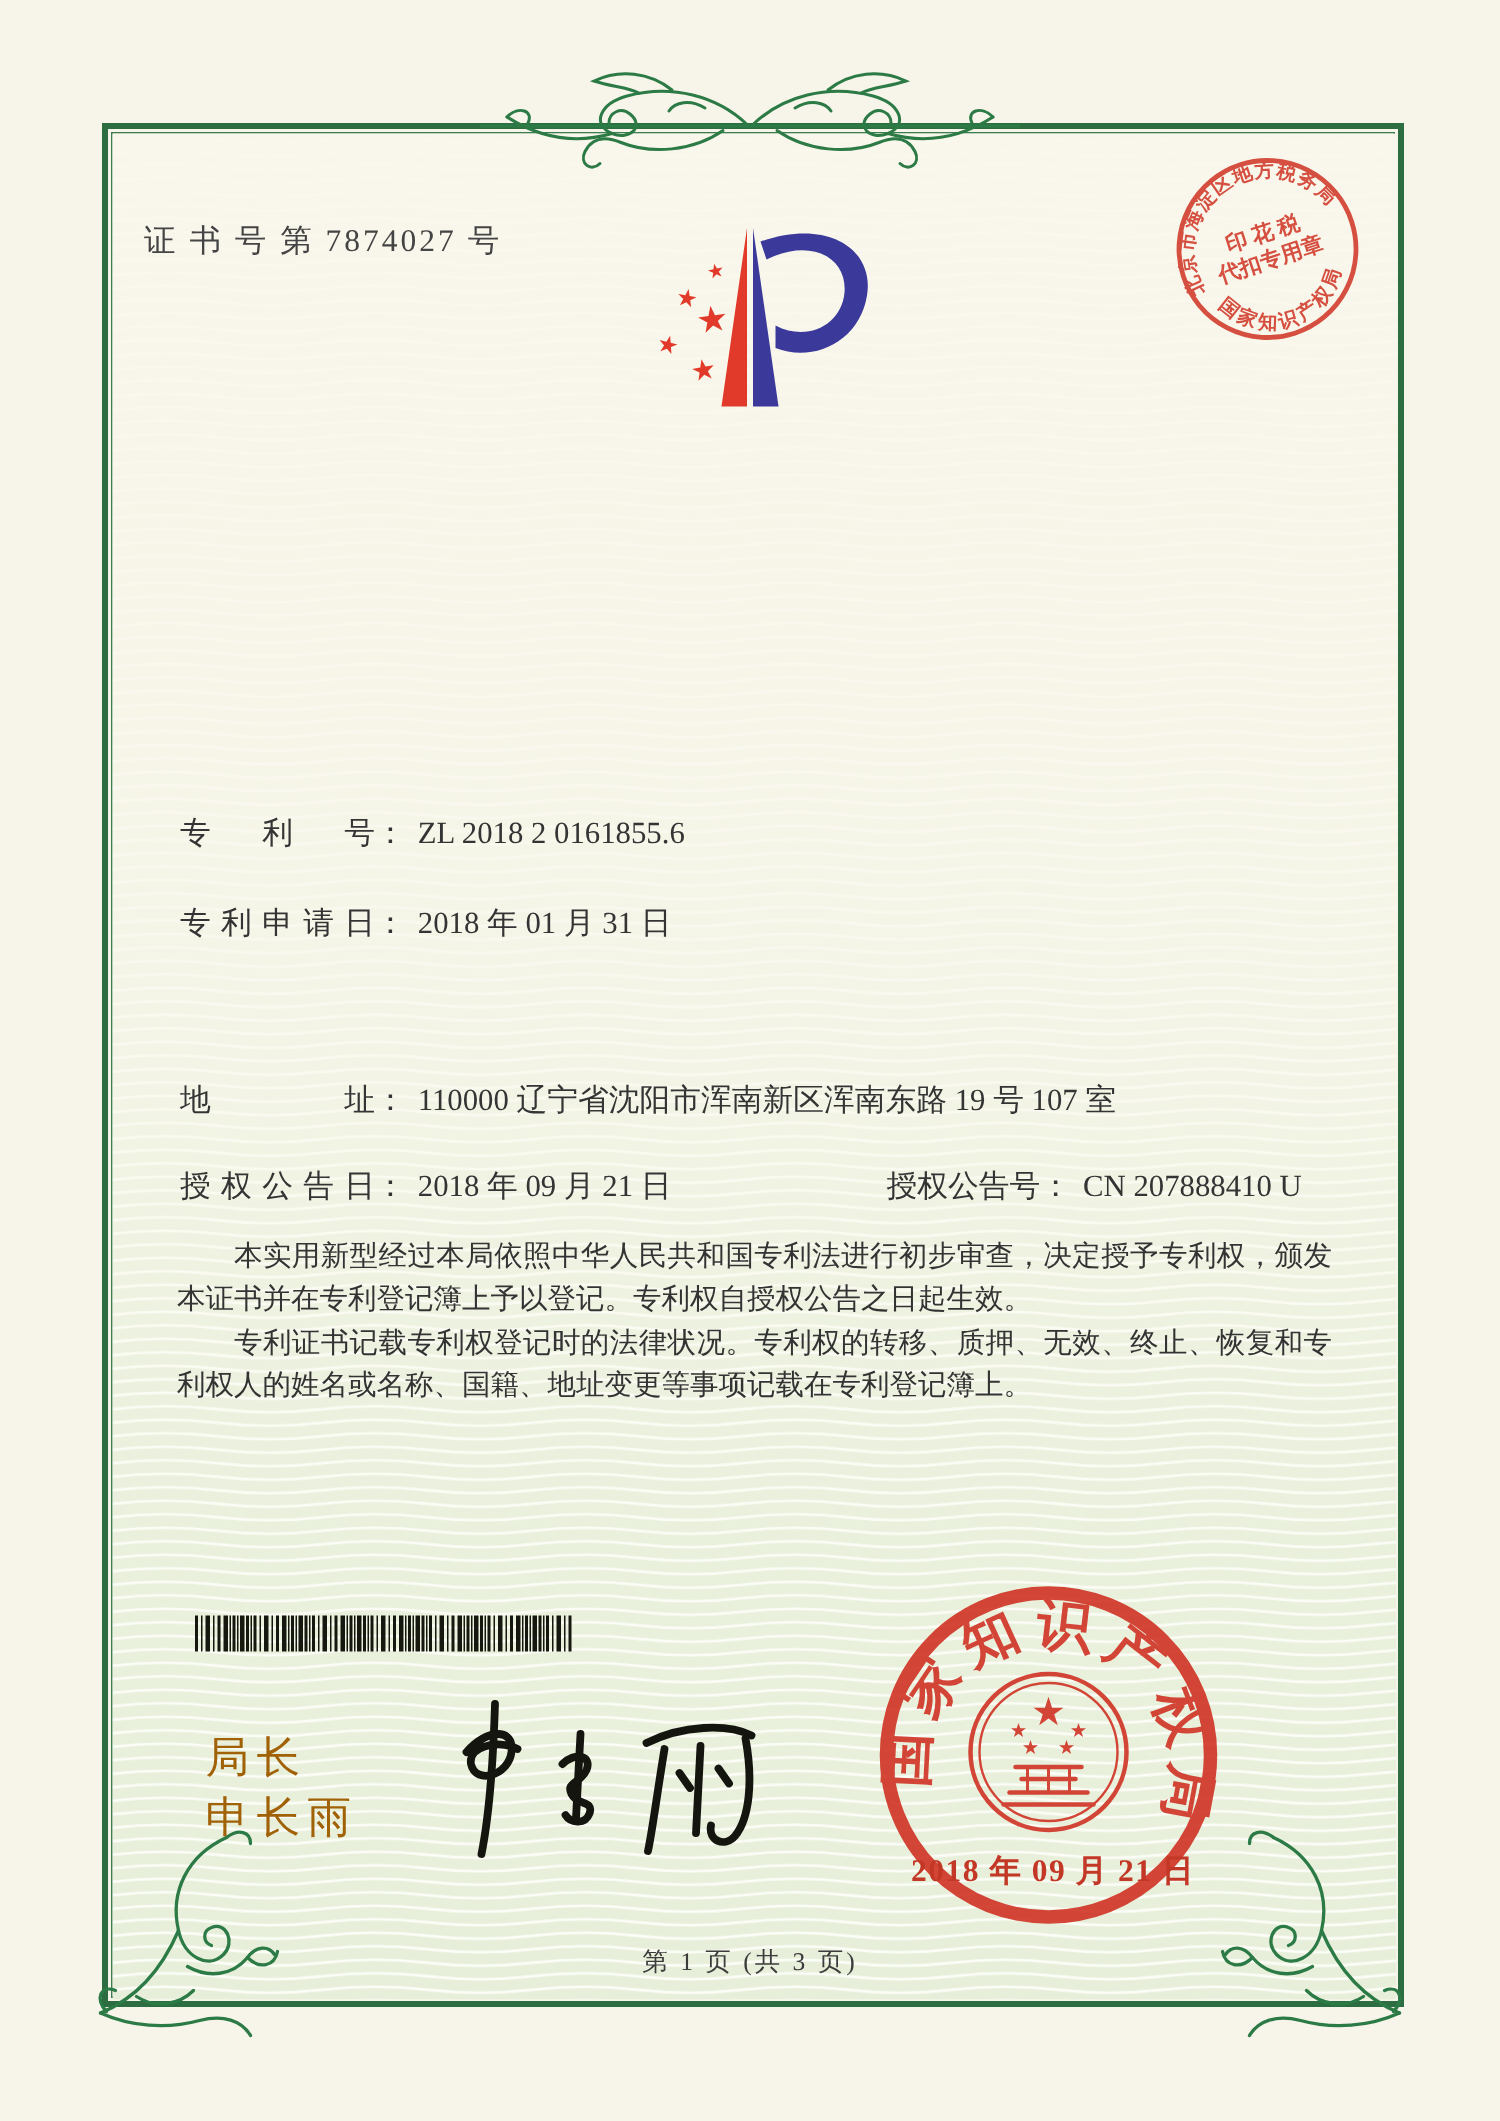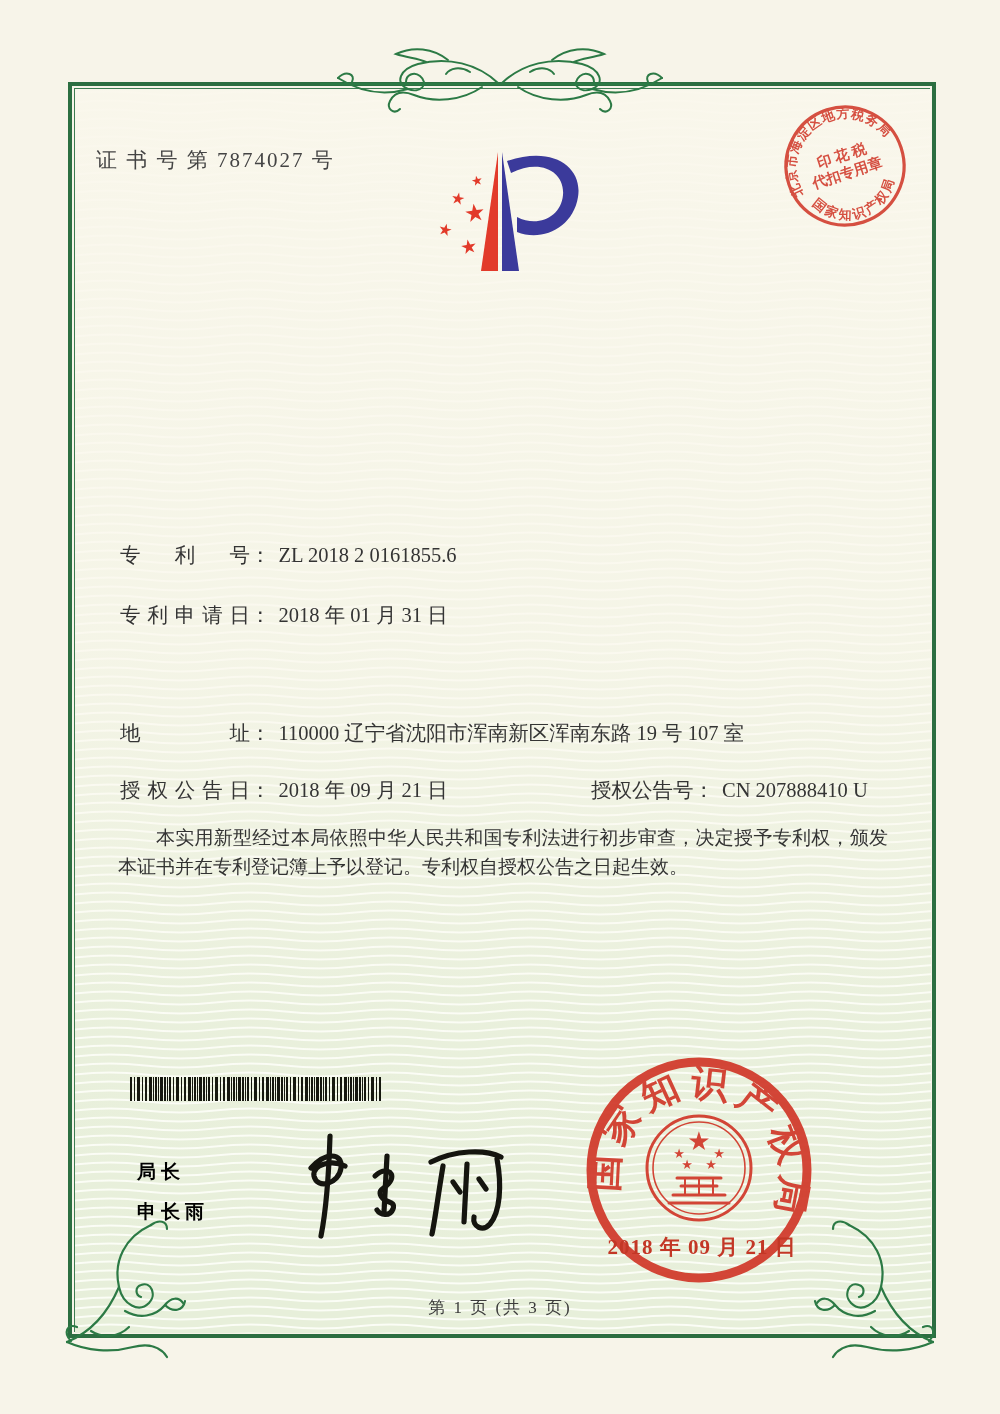--- a/index.html
+++ b/index.html
@@ -39,21 +39,21 @@
   .paras{
     position:absolute;left:118px;top:824px;width:770px;
     font-size:19px;line-height:28.8px;text-align:justify;color:#333;
   }
   .paras p{margin:0;text-indent:2em;}
   .barcode{
     position:absolute;left:130px;top:1077px;height:24px;width:260px;font-size:0;
   }
   .barcode span{display:inline-block;height:100%;background:#16180f;vertical-align:top;}
   .signer{
-    position:absolute;left:137px;top:1152px;font-size:19px;color:#000000;letter-spacing:5px;line-height:40px;font-weight:bold;
+    position:absolute;left:137px;top:1152px;font-size:29px;color:#a16207;letter-spacing:5px;line-height:40px;
   }
   .signature{position:absolute;left:283px;top:1128px;}
   .seal{position:absolute;left:581px;top:1052px;opacity:.93;}
   .seal-date{
     position:absolute;left:592px;top:1233px;width:220px;text-align:center;
     font-size:21px;color:#c33726;letter-spacing:1px;white-space:nowrap;font-weight:600;
   }
   .tax-stamp{position:absolute;left:775px;top:96px;opacity:.88;}
   .footer{
     position:absolute;left:0;top:1296px;width:100%;text-align:center;
@@ -155,20 +155,21 @@
   </div>
   <div class="field-row" style="top:776px">
     <span class="field-label">授权公告日</span><span class="field-colon">：</span><span>2018 年 09 月 21 日</span>
   </div>
   <div class="grant-no">
     <span class="field-label2">授权公告号</span><span class="field-colon">：</span><span>CN 207888410 U</span>
   </div>
 
   <div class="paras">
     <p>本实用新型经过本局依照中华人民共和国专利法进行初步审查，决定授予专利权，颁发本证书并在专利登记簿上予以登记。专利权自授权公告之日起生效。</p>
+    <p>专利证书记载专利权登记时的法律状况。专利权的转移、质押、无效、终止、恢复和专利权人的姓名或名称、国籍、地址变更等事项记载在专利登记簿上。</p>
   </div>
 
   <div class="barcode"><span style="width: 2px; margin-right: 2px;"></span><span style="width: 1px; margin-right: 2px;"></span><span style="width: 3px; margin-right: 2px;"></span><span style="width: 1px; margin-right: 2px;"></span><span style="width: 2px; margin-right: 2px;"></span><span style="width: 3px; margin-right: 1px;"></span><span style="width: 1px; margin-right: 1px;"></span><span style="width: 2px; margin-right: 1px;"></span><span style="width: 1px; margin-right: 1px;"></span><span style="width: 3px; margin-right: 1px;"></span><span style="width: 2px; margin-right: 1px;"></span><span style="width: 1px; margin-right: 1px;"></span><span style="width: 2px; margin-right: 2px;"></span><span style="width: 1px; margin-right: 2px;"></span><span style="width: 3px; margin-right: 2px;"></span><span style="width: 1px; margin-right: 2px;"></span><span style="width: 2px; margin-right: 2px;"></span><span style="width: 3px; margin-right: 1px;"></span><span style="width: 1px; margin-right: 1px;"></span><span style="width: 2px; margin-right: 1px;"></span><span style="width: 1px; margin-right: 1px;"></span><span style="width: 3px; margin-right: 1px;"></span><span style="width: 2px; margin-right: 1px;"></span><span style="width: 1px; margin-right: 1px;"></span><span style="width: 2px; margin-right: 2px;"></span><span style="width: 1px; margin-right: 2px;"></span><span style="width: 3px; margin-right: 2px;"></span><span style="width: 1px; margin-right: 2px;"></span><span style="width: 2px; margin-right: 2px;"></span><span style="width: 3px; margin-right: 1px;"></span><span style="width: 1px; margin-right: 1px;"></span><span style="width: 2px; margin-right: 1px;"></span><span style="width: 1px; margin-right: 1px;"></span><span style="width: 3px; margin-right: 1px;"></span><span style="width: 2px; margin-right: 1px;"></span><span style="width: 1px; margin-right: 1px;"></span><span style="width: 2px; margin-right: 2px;"></span><span style="width: 1px; margin-right: 2px;"></span><span style="width: 3px; margin-right: 2px;"></span><span style="width: 1px; margin-right: 2px;"></span><span style="width: 2px; margin-right: 2px;"></span><span style="width: 3px; margin-right: 1px;"></span><span style="width: 1px; margin-right: 1px;"></span><span style="width: 2px; margin-right: 1px;"></span><span style="width: 1px; margin-right: 1px;"></span><span style="width: 3px; margin-right: 1px;"></span><span style="width: 2px; margin-right: 1px;"></span><span style="width: 1px; margin-right: 1px;"></span><span style="width: 2px; margin-right: 2px;"></span><span style="width: 1px; margin-right: 2px;"></span><span style="width: 3px; margin-right: 2px;"></span><span style="width: 1px; margin-right: 2px;"></span><span style="width: 2px; margin-right: 2px;"></span><span style="width: 3px; margin-right: 1px;"></span><span style="width: 1px; margin-right: 1px;"></span><span style="width: 2px; margin-right: 1px;"></span><span style="width: 1px; margin-right: 1px;"></span><span style="width: 3px; margin-right: 1px;"></span><span style="width: 2px; margin-right: 1px;"></span><span style="width: 1px; margin-right: 1px;"></span><span style="width: 2px; margin-right: 2px;"></span><span style="width: 1px; margin-right: 2px;"></span><span style="width: 3px; margin-right: 2px;"></span><span style="width: 1px; margin-right: 2px;"></span><span style="width: 2px; margin-right: 2px;"></span><span style="width: 3px; margin-right: 1px;"></span><span style="width: 1px; margin-right: 1px;"></span><span style="width: 2px; margin-right: 1px;"></span><span style="width: 1px; margin-right: 1px;"></span><span style="width: 3px; margin-right: 1px;"></span><span style="width: 2px; margin-right: 1px;"></span><span style="width: 1px; margin-right: 1px;"></span><span style="width: 2px; margin-right: 2px;"></span><span style="width: 1px; margin-right: 2px;"></span><span style="width: 3px; margin-right: 2px;"></span><span style="width: 1px; margin-right: 2px;"></span><span style="width: 2px; margin-right: 2px;"></span></div>
 
   <div class="signer">
     <div>局长</div>
     <div>申长雨</div>
   </div>
 
   <svg class="signature" width="240" height="115" viewBox="0 0 240 115">

